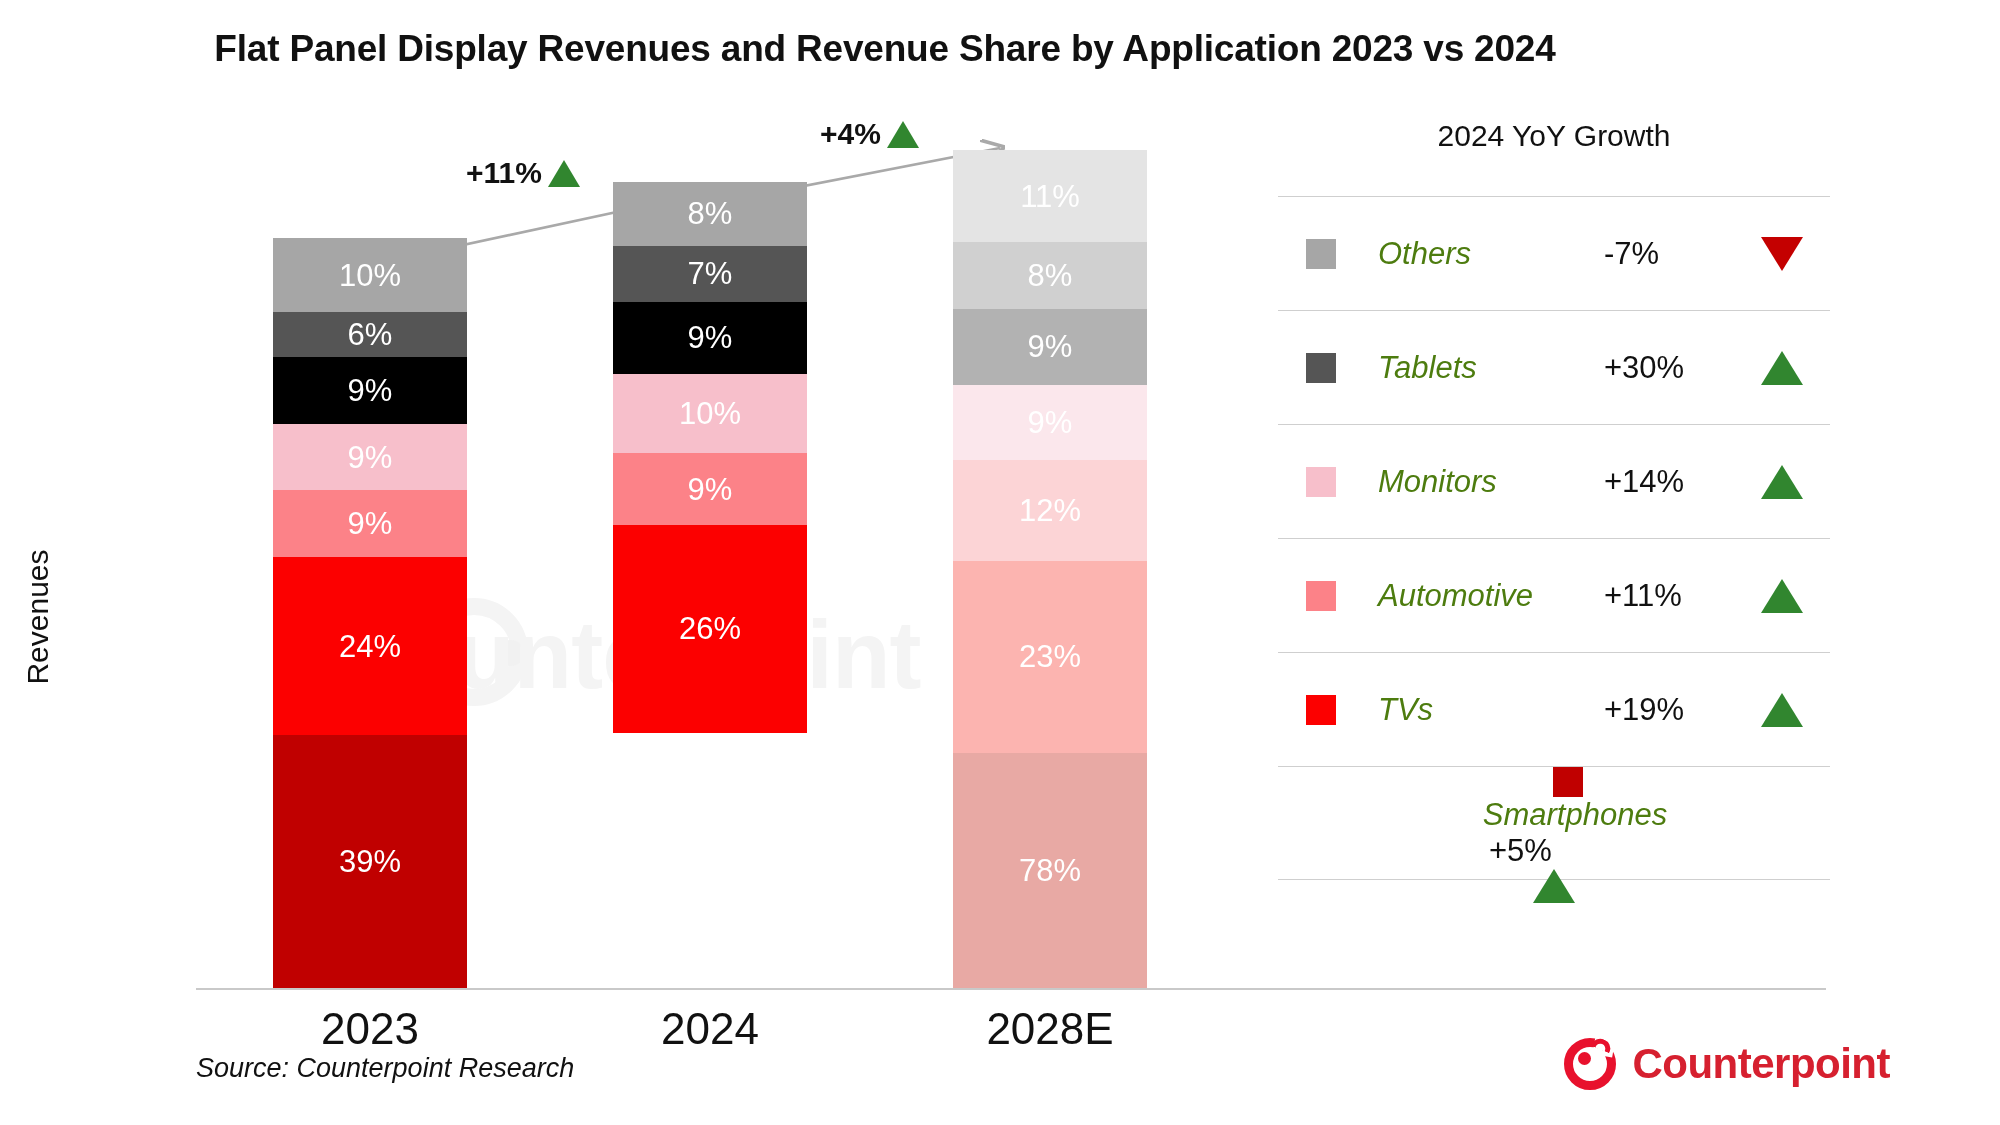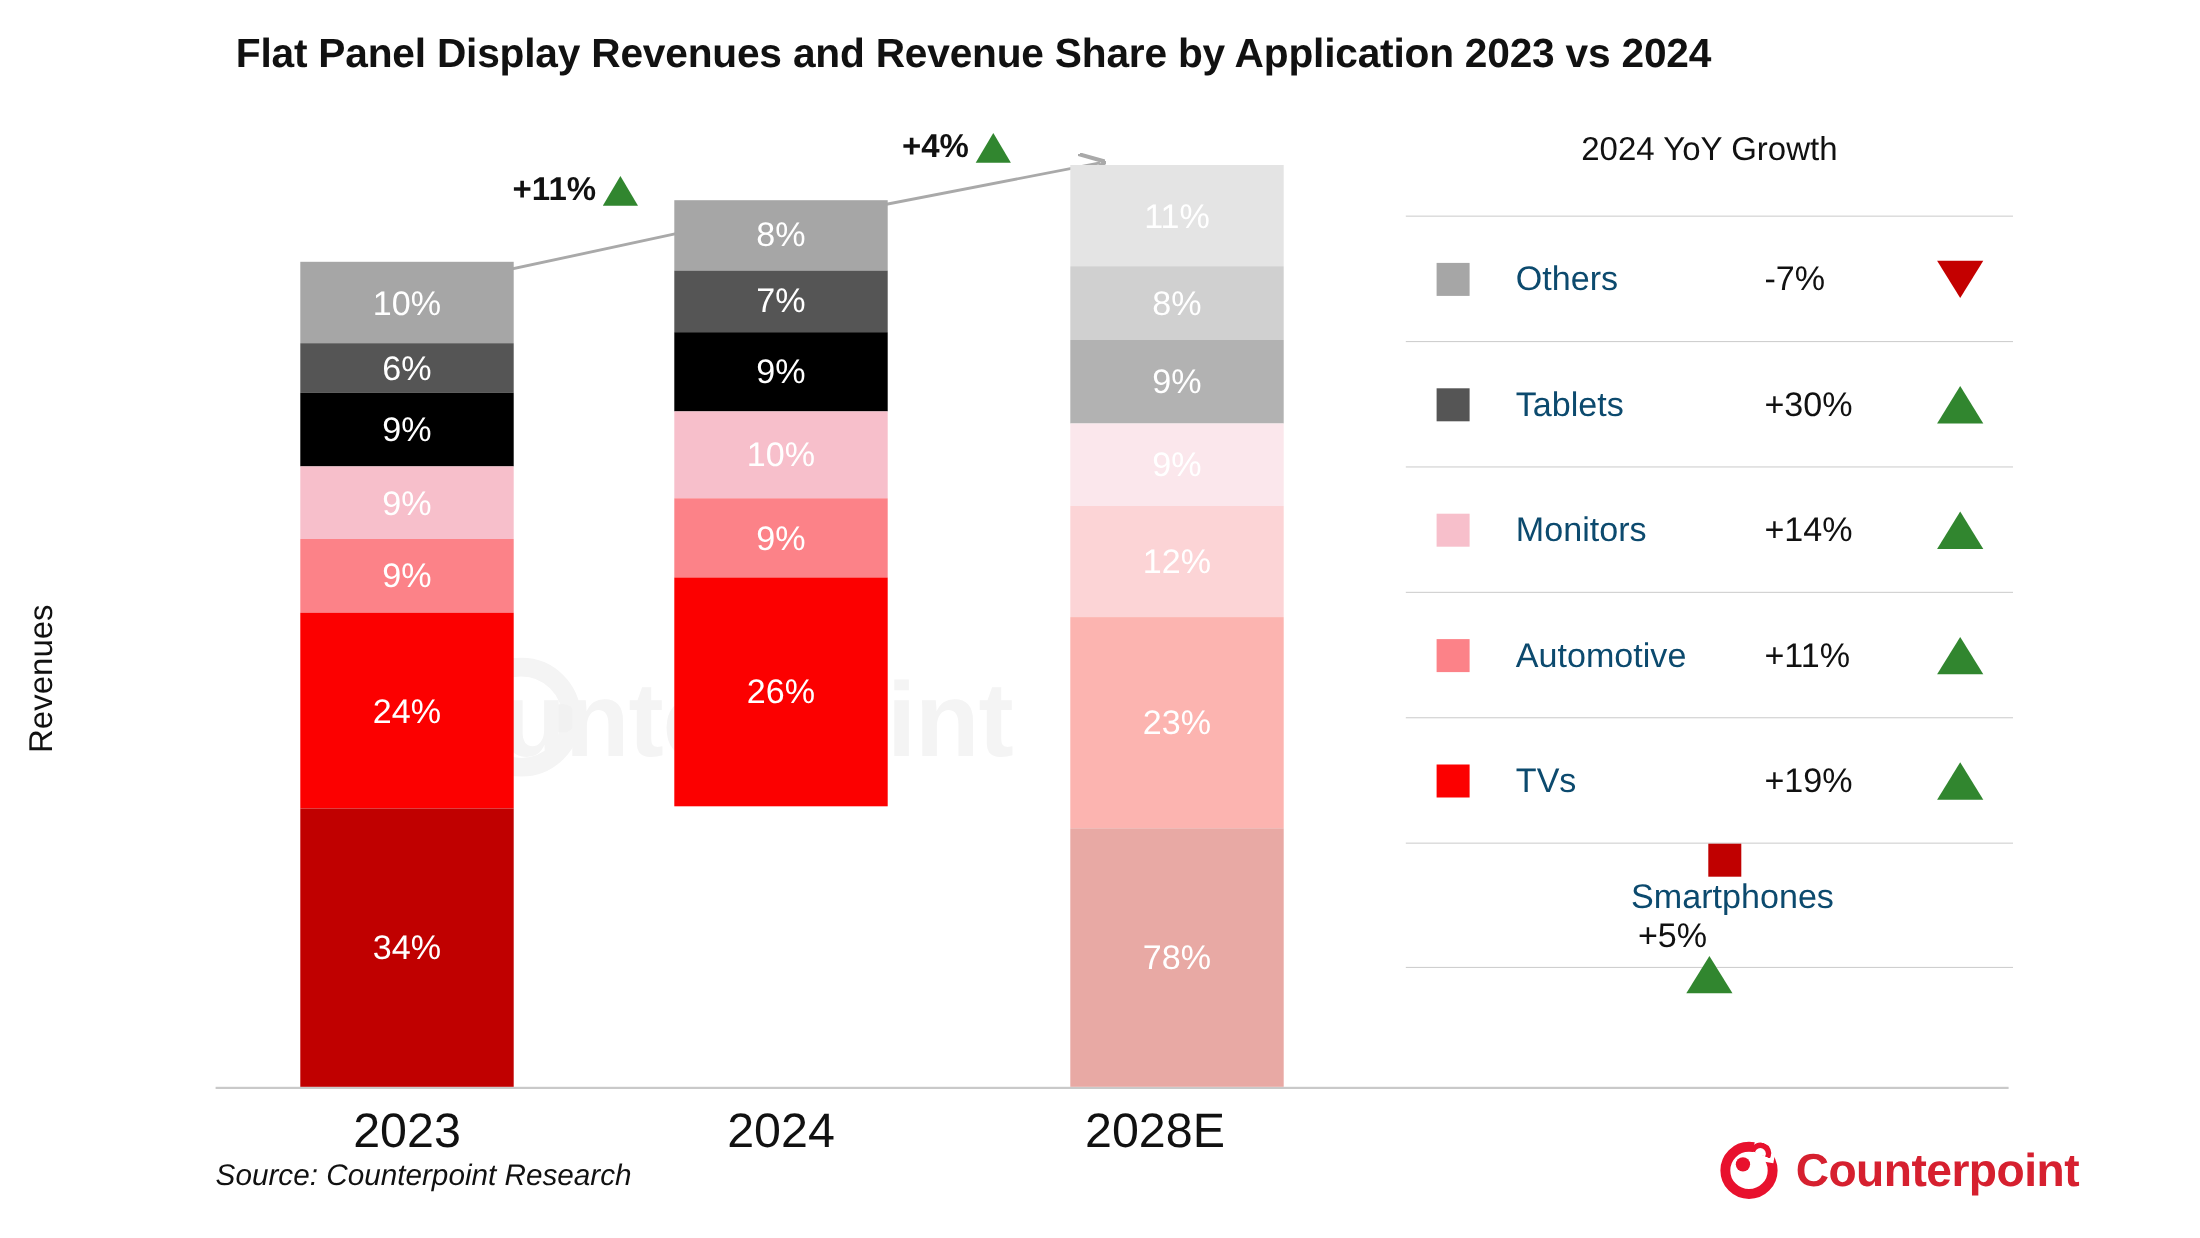--- a/index.html
+++ b/index.html
@@ -151,23 +151,24 @@
   }
   .lrow:last-child { border-bottom: 1px solid #cfcfcf; flex-direction: column; }
   .swatch {
     width: 30px; height: 30px;
     margin-left: 28px;
     flex: 0 0 30px;
   }
   .lname {
     margin-left: 42px;
     font-size: 31px;
-    color: #0c4a6e;
+    color: #4d7c0f;
     flex: 1 1 auto;
     white-space: nowrap;
+    font-style: italic;
   }
   .lval {
     font-size: 31px;
     color: #111;
     width: 130px;
     text-align: left;
   }
   .larrow {
     width: 96px;
     display: flex;
@@ -279,21 +280,21 @@
           <div class="seg" style="height: 66.8317px; background: rgb(247, 191, 203);">
             <span>9%</span>
           </div>
           <div class="seg" style="height: 66.8317px; background: rgb(252, 130, 136);">
             <span>9%</span>
           </div>
           <div class="seg" style="height: 178.218px; background: rgb(252, 0, 0);">
             <span>24%</span>
           </div>
           <div class="seg" style="height: 252.475px; background: rgb(192, 0, 0);">
-            <span>34%</span>
+            <span>39%</span>
           </div>
         </div>
         <div class="xlabel" style="left: 240px;">2023</div>
         <div class="bar" style="left: 613px; height: 806px;">
           <div class="seg" style="height: 63.8416px; background: rgb(166, 166, 166);">
             <span>8%</span>
           </div>
           <div class="seg" style="height: 55.8614px; background: rgb(85, 85, 85);">
             <span>7%</span>
           </div>
@@ -304,21 +305,21 @@
             <span>10%</span>
           </div>
           <div class="seg" style="height: 71.8218px; background: rgb(252, 130, 136);">
             <span>9%</span>
           </div>
           <div class="seg" style="height: 207.485px; background: rgb(252, 0, 0);">
             <span>26%</span>
           </div>
         </div>
         <div class="xlabel" style="left: 580px;">2024</div>
-        <div class="bar" style="left: 953px; height: 838px; margin-left: 20px;">
+        <div class="bar" style="left: 953px; height: 838px;">
           <div class="seg" style="height: 92.18px; background: rgb(228, 228, 228);">
             <span>11%</span>
           </div>
           <div class="seg" style="height: 67.04px; background: rgb(208, 208, 208);">
             <span>8%</span>
           </div>
           <div class="seg" style="height: 75.42px; background: rgb(178, 178, 178);">
             <span>9%</span>
           </div>
           <div class="seg" style="height: 75.42px; background: rgb(251, 231, 236);">

